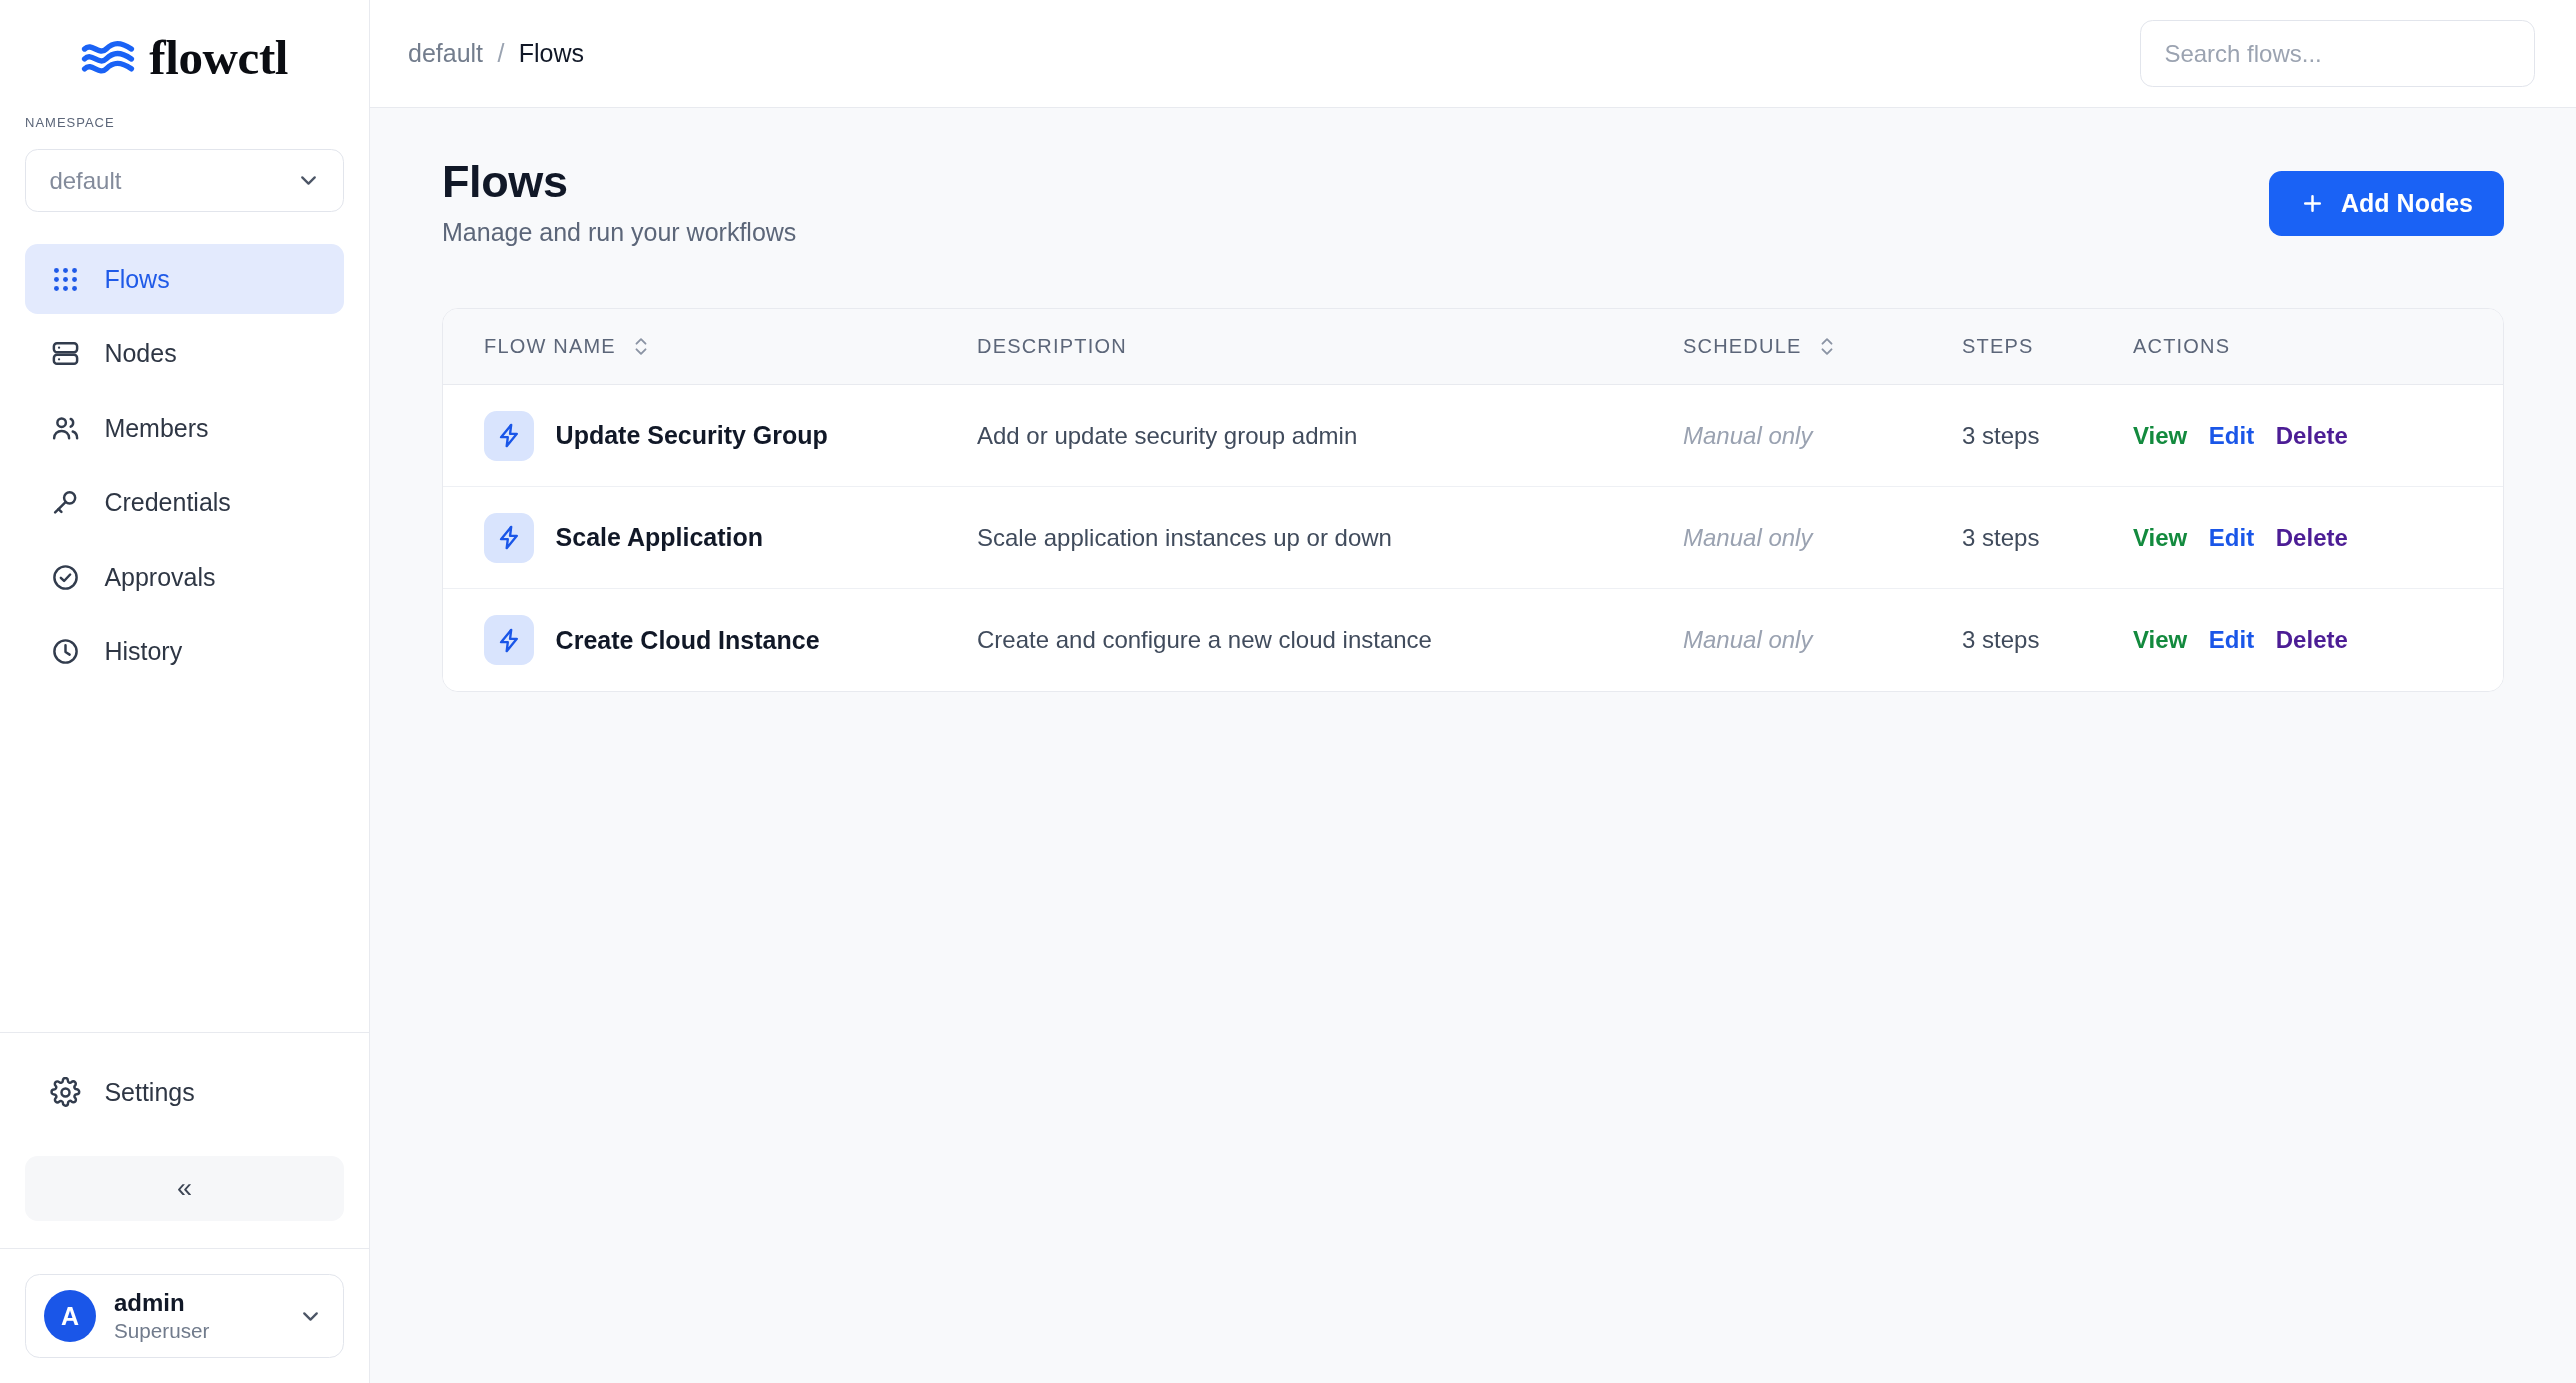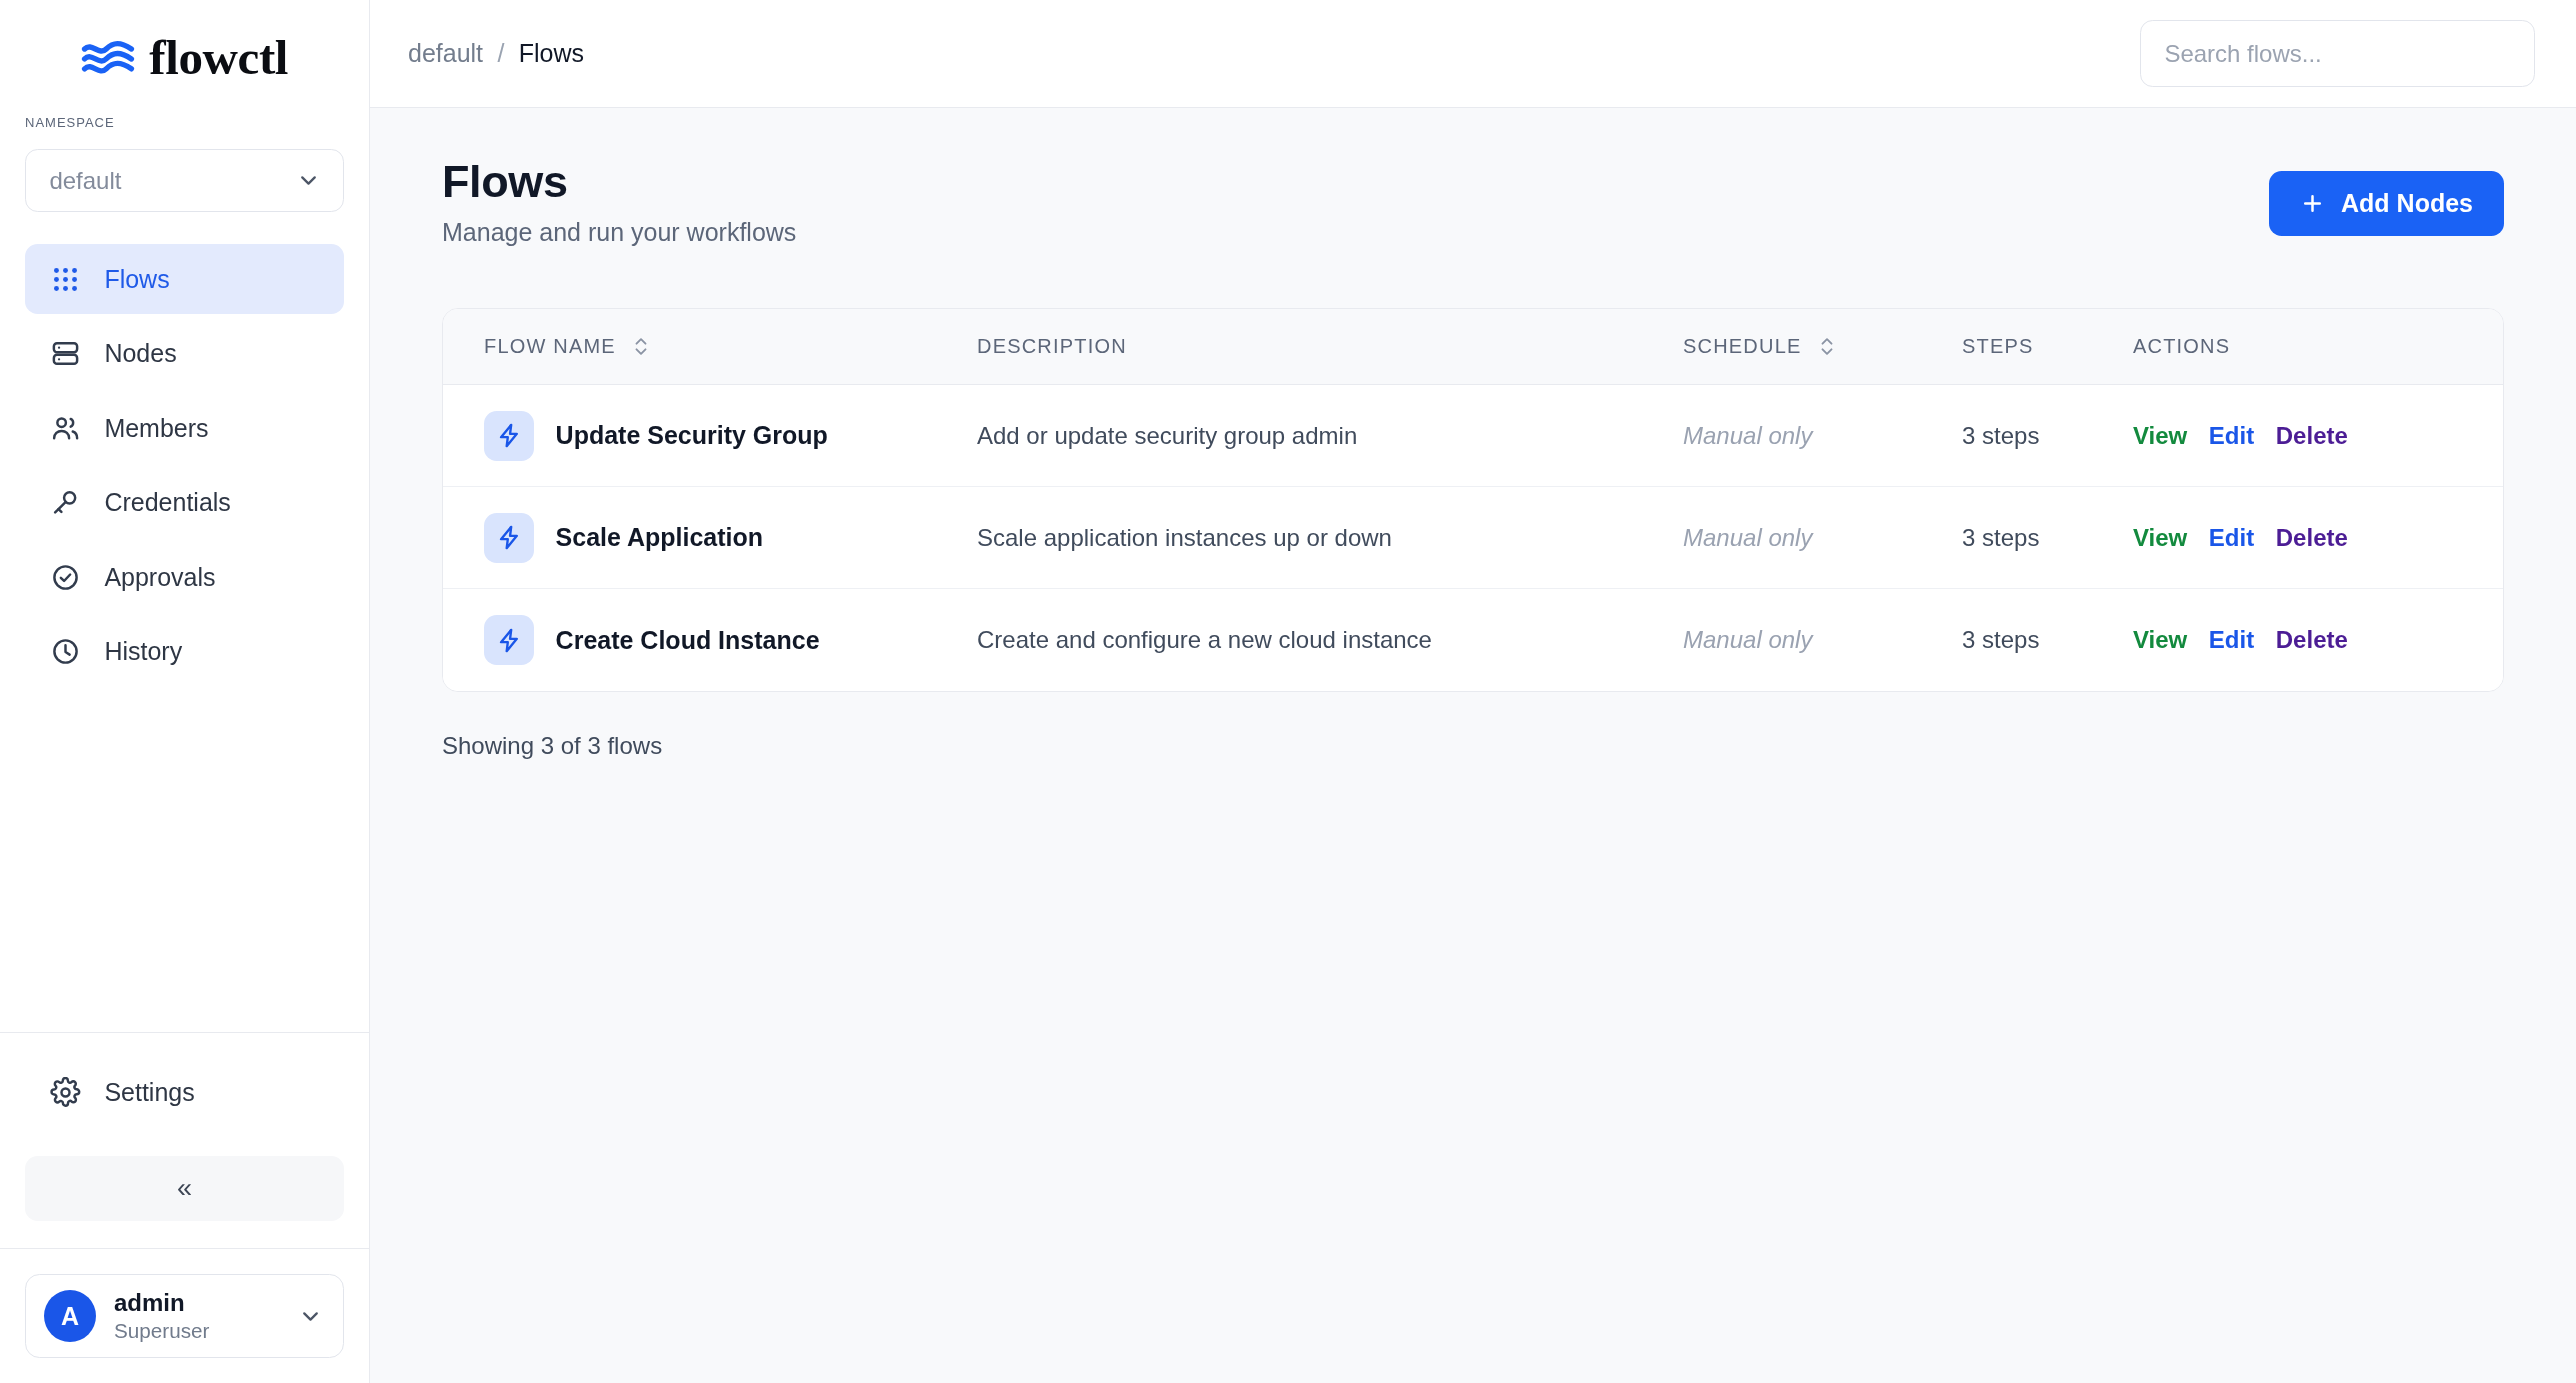--- a/index.html
+++ b/index.html
@@ -414,20 +414,19 @@
           <div class="c-steps steps-txt">3 steps</div>
           <div class="c-act acts">
             <span class="act act-view">View</span>
             <span class="act act-edit">Edit</span>
             <span class="act act-del">Delete</span>
           </div>
         </div>
 
       </div>
 
-      <div class="showing">Showing 3 of 3 flows</div>
 
     </div>
 
   </section>
 
 </div>
 
 
 </body></html>

